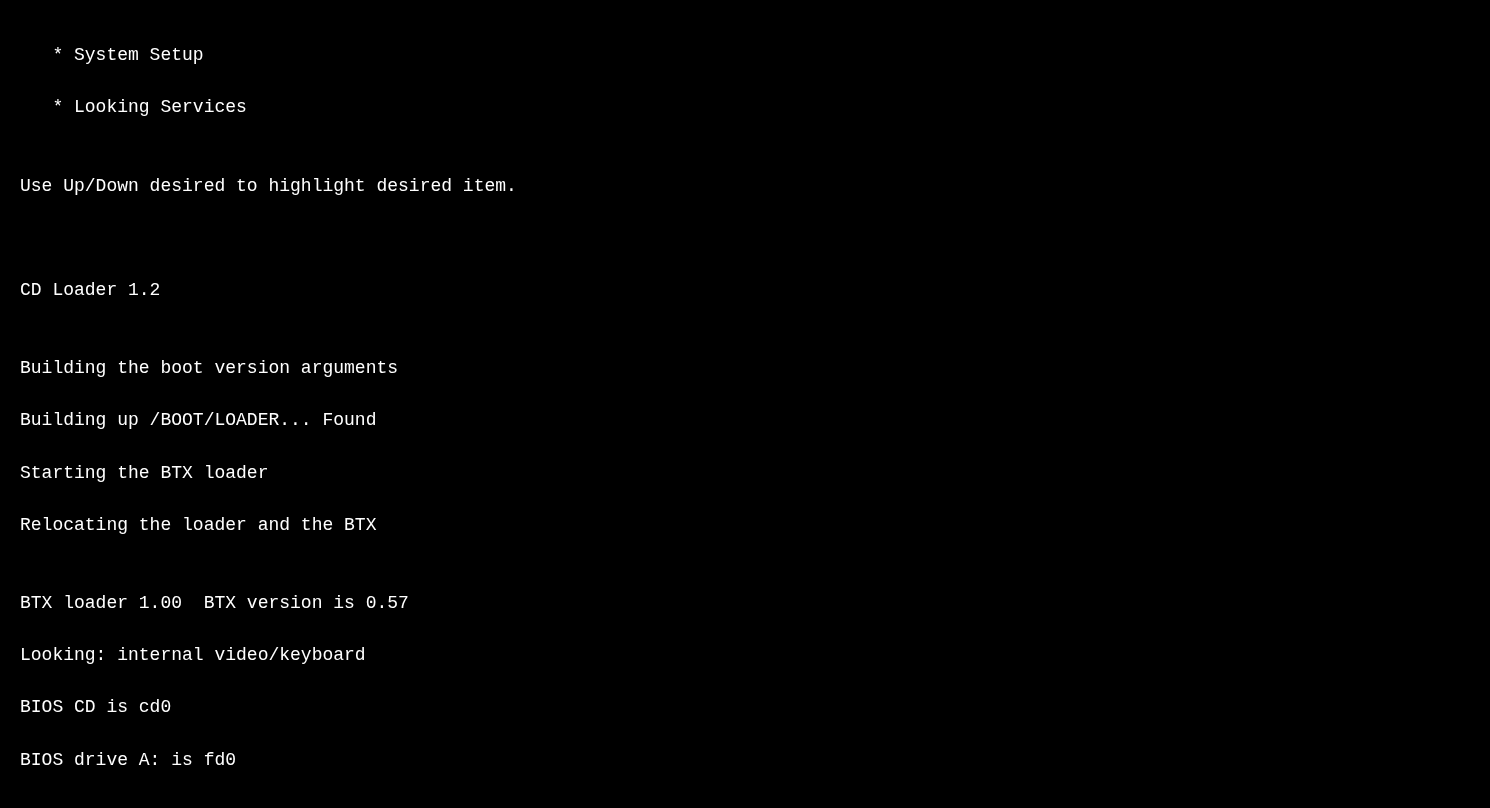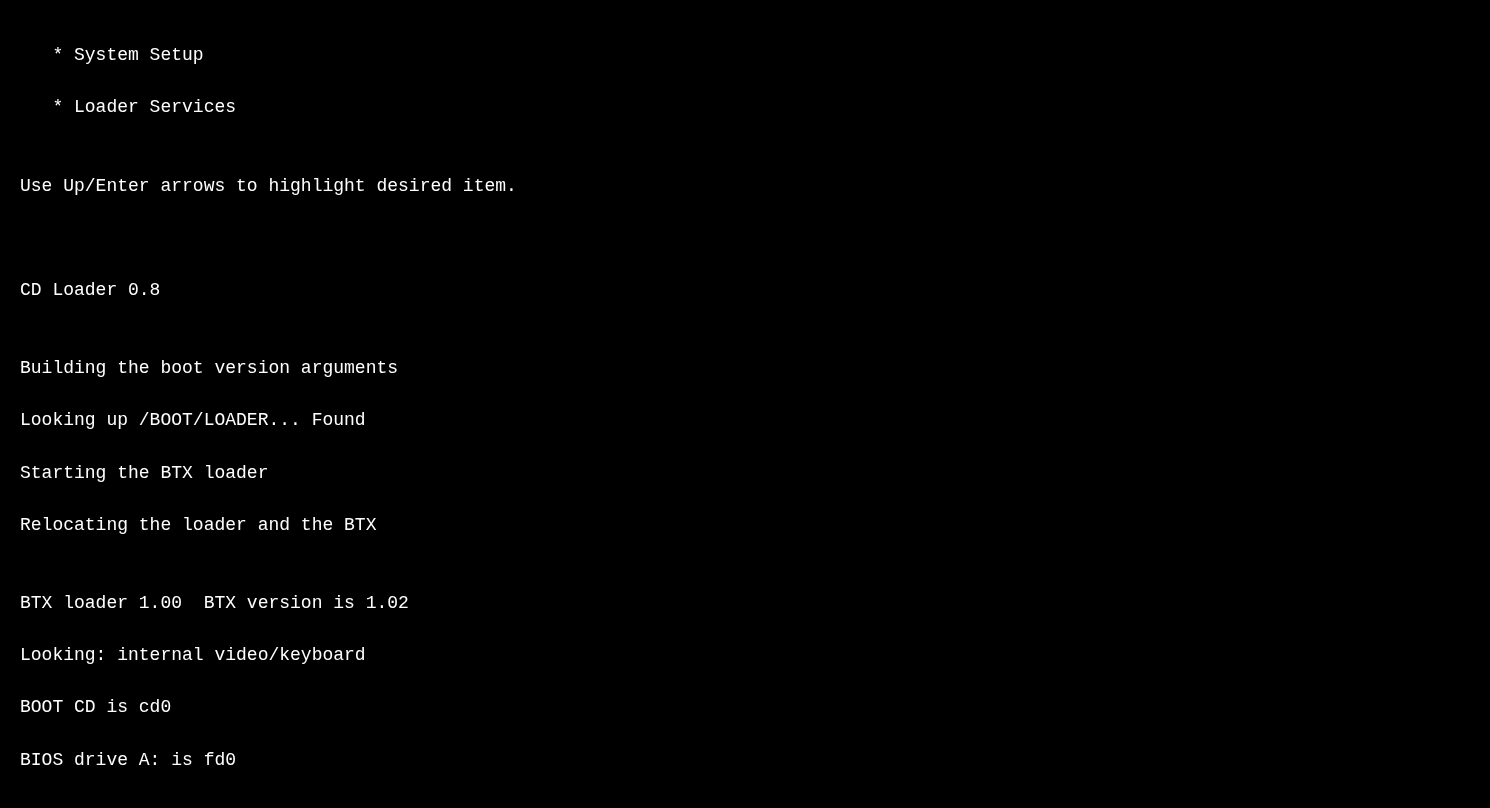--- a/index.html
+++ b/index.html
@@ -25,35 +25,35 @@
 
     .line {
       display: block;
     }
   </style>
 </head>
 <body>
 
 <div class="terminal-content">
 <span class="line">   * System Setup</span>
-<span class="line">   * Loader Services</span>
+<span class="line">   * Looking Services</span>
 <span class="line"></span>
-<span class="line">Use Up/Enter arrows to highlight desired item.</span>
+<span class="line">Use Up/Down desired to highlight desired item.</span>
 <span class="line"></span>
 <span class="line"></span>
-<span class="line">CD Loader 0.8</span>
+<span class="line">CD Loader 1.2</span>
 <span class="line"></span>
 <span class="line">Building the boot version arguments</span>
-<span class="line">Looking up /BOOT/LOADER... Found</span>
+<span class="line">Building up /BOOT/LOADER... Found</span>
 <span class="line">Starting the BTX loader</span>
 <span class="line">Relocating the loader and the BTX</span>
 <span class="line"></span>
-<span class="line">BTX loader 1.00  BTX version is 1.02</span>
+<span class="line">BTX loader 1.00  BTX version is 0.57</span>
 <span class="line">Looking: internal video/keyboard</span>
-<span class="line">BOOT CD is cd0</span>
+<span class="line">BIOS CD is cd0</span>
 <span class="line">BIOS drive A: is fd0</span>
 
 
 
 
 <span class="line"></span>
 
 </div>
 
 </body></html>

